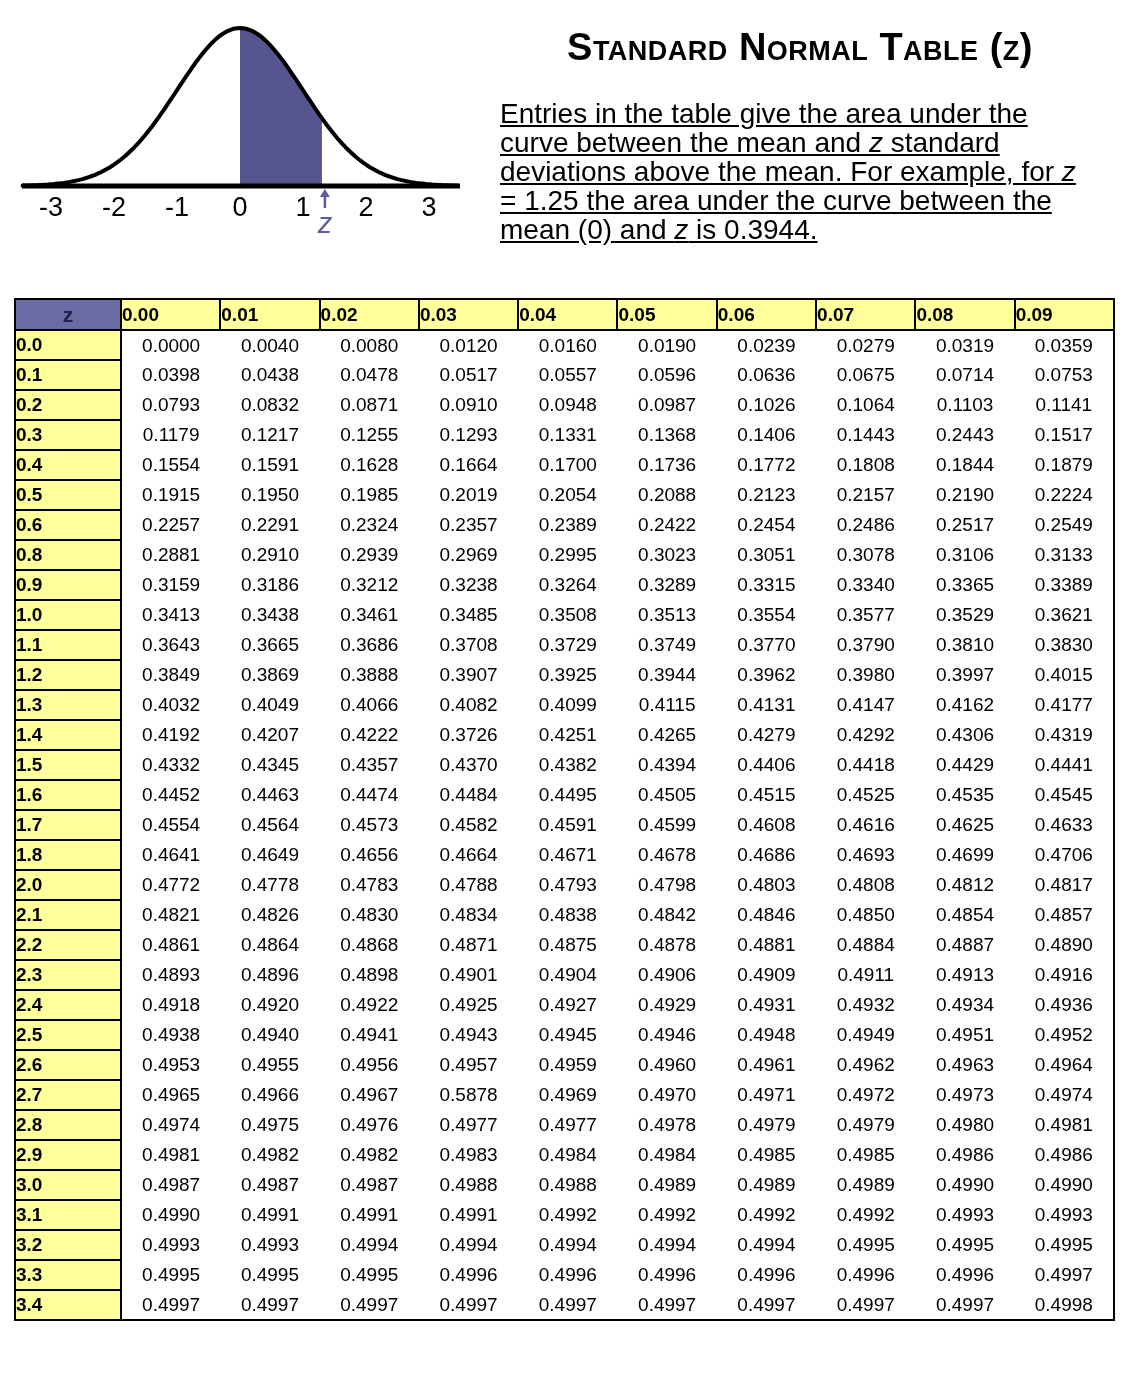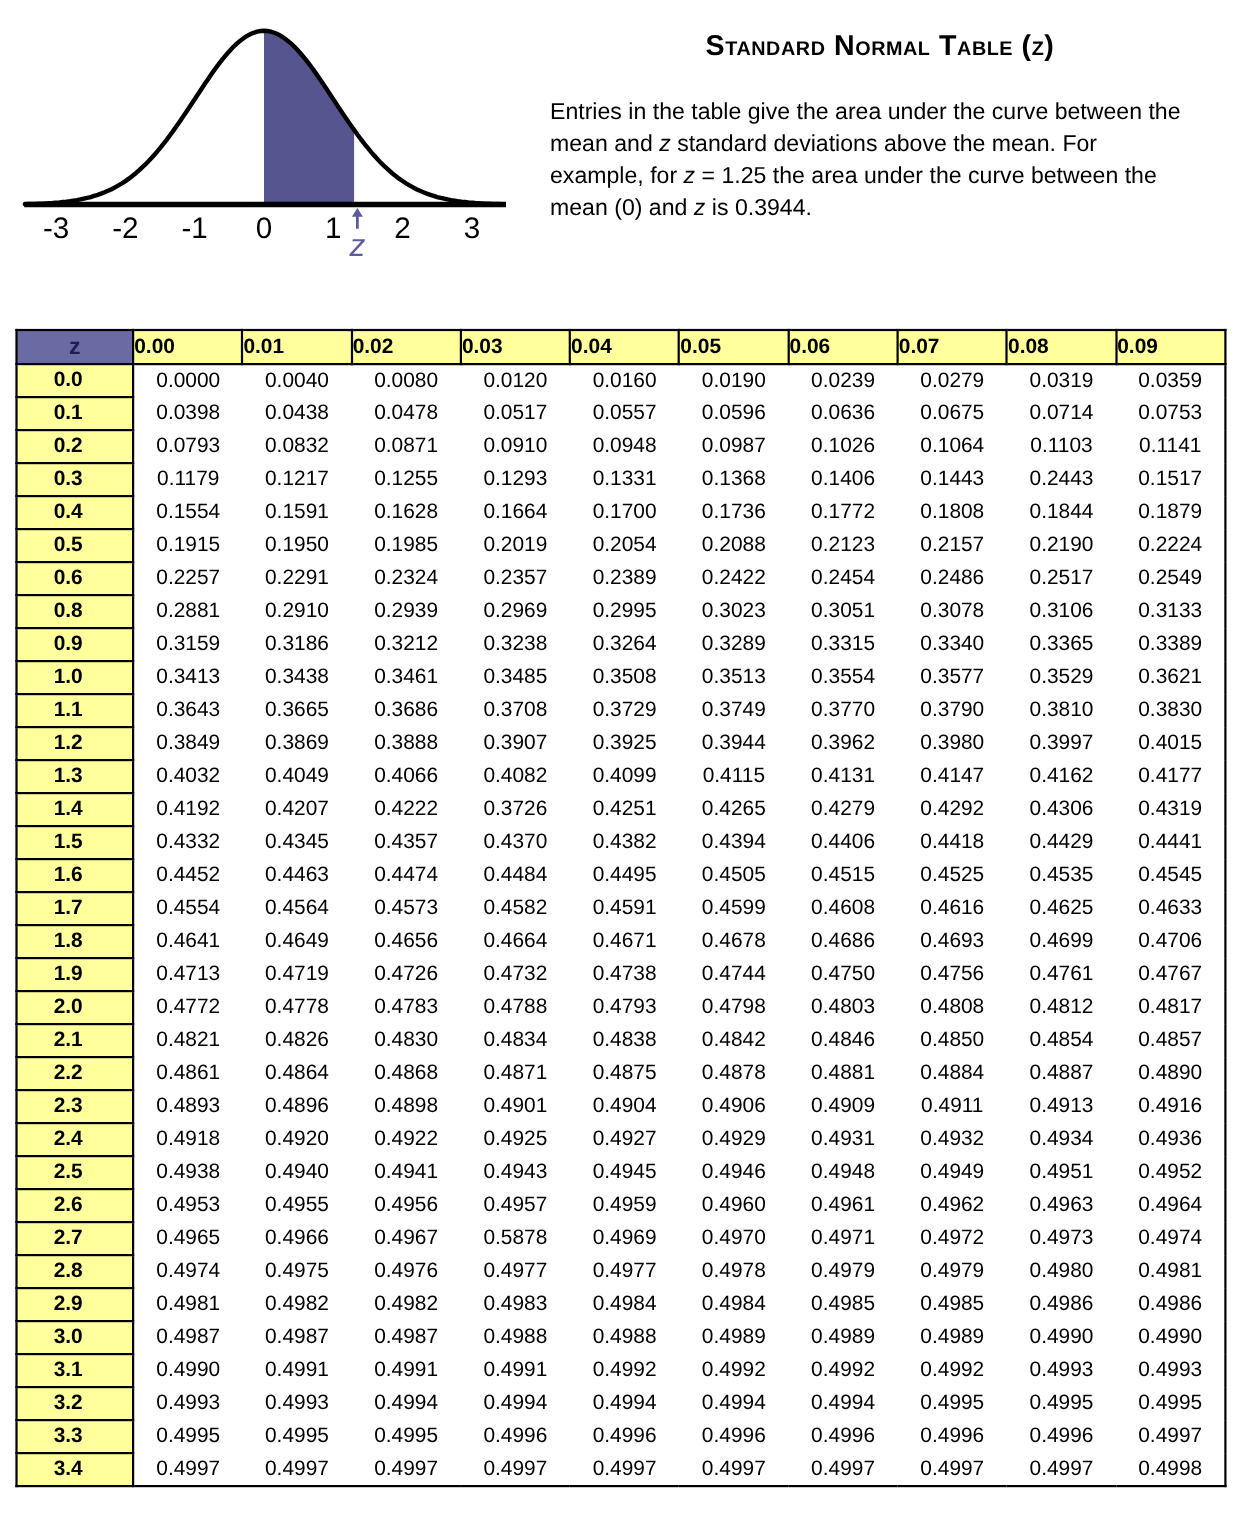--- a/index.html
+++ b/index.html
@@ -12,26 +12,26 @@
   *{box-sizing:border-box;}
   html,body{margin:0;padding:0;}
   body{
     width:1129px;height:1376px;background:#ffffff;overflow:hidden;
     font-family:"Liberation Sans", sans-serif;color:#000;
   }
   .top{display:flex;flex-direction:row;padding-top:8px;}
   .figure{flex:0 0 490px;margin-left:10px;}
   .intro{flex:1;padding-right:20px;max-width:620px;}
   .title{
-    font-weight:bold;font-size:26px;text-align:center;
+    font-weight:bold;font-size:38px;text-align:center;
     font-variant:small-caps;letter-spacing:0.5px;
     margin:18px 0 30px 0;
   }
   .desc{
-    font-size:21px;line-height:29px;margin:0;width:585px;
+    font-size:28px;line-height:29px;margin:0;width:585px;text-decoration:underline;
   }
   .desc .zi{font-style:italic;}
   table{
     border-collapse:collapse;
     margin:46px 14px 0 14px;
     width:1101px;
     table-layout:fixed;
     border:2px solid #000;
   }
   col.zcol{width:106px;}
@@ -48,21 +48,21 @@
     text-align:center;padding:0;
     font-size:21px;
   }
   tbody td{
     font-size:19px;height:30px;text-align:center;
     background:#fff;border:none;padding:0;
   }
   tbody td.rowhead{
     background:var(--c-yellow);
     border:2px solid #000;
-    font-weight:bold;text-align:center;padding:0 12px 0 0;
+    font-weight:bold;text-align:left;padding:0 12px 0 0;
   }
   svg text{font-family:"Liberation Sans", sans-serif;}
 </style>
 </head>
 <body>
 
 <div class="top">
   <div class="figure">
     <svg id="curve-svg" width="480" height="240" viewBox="0 0 480 240">
         <path d="M230 178 L230.0 20.0 L233.2 20.2 L236.3 20.8 L239.4 21.8 L242.6 23.1 L245.8 24.9 L248.9 27.0 L252.1 29.4 L255.2 32.1 L258.4 35.2 L261.5 38.6 L264.6 42.2 L267.8 46.0 L270.9 50.1 L274.1 54.3 L277.3 58.7 L280.4 63.3 L283.6 67.9 L286.7 72.6 L289.9 77.4 L293.0 82.2 L296.2 87.0 L299.3 91.7 L302.5 96.4 L305.6 101.1 L308.8 105.7 L311.9 110.1 L311.9 178 Z" fill="var(--c-fill)"></path>
@@ -334,33 +334,20 @@
         <td>0.4656</td>
         <td>0.4664</td>
         <td>0.4671</td>
         <td>0.4678</td>
         <td>0.4686</td>
         <td>0.4693</td>
         <td>0.4699</td>
         <td>0.4706</td>
       </tr>
       <tr>
-        <td class="rowhead">1.9</td>
-        <td>0.4713</td>
-        <td>0.4719</td>
-        <td>0.4726</td>
-        <td>0.4732</td>
-        <td>0.4738</td>
-        <td>0.4744</td>
-        <td>0.4750</td>
-        <td>0.4756</td>
-        <td>0.4761</td>
-        <td>0.4767</td>
-      </tr>
-      <tr>
         <td class="rowhead">2.0</td>
         <td>0.4772</td>
         <td>0.4778</td>
         <td>0.4783</td>
         <td>0.4788</td>
         <td>0.4793</td>
         <td>0.4798</td>
         <td>0.4803</td>
         <td>0.4808</td>
         <td>0.4812</td>

